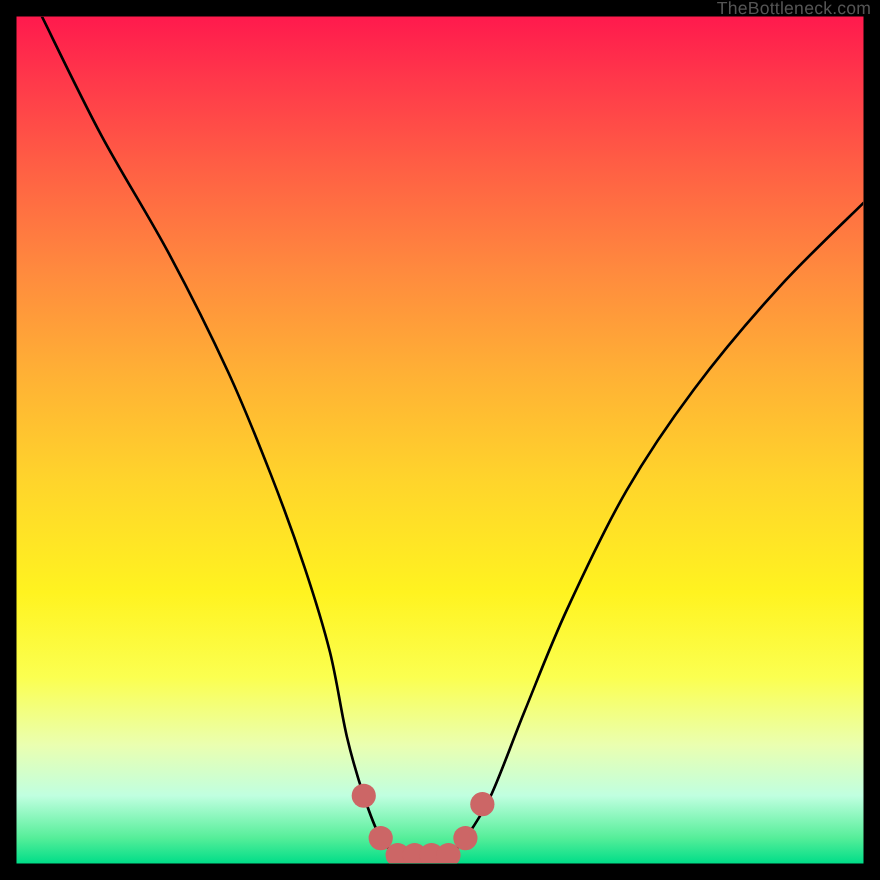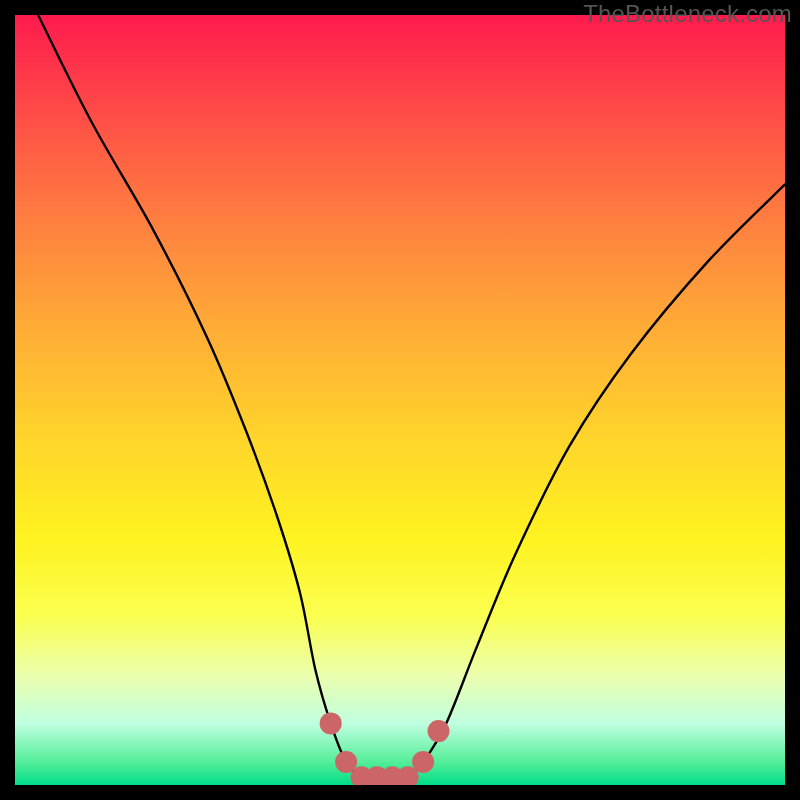--- a/index.html
+++ b/index.html
@@ -31,21 +31,21 @@
       #55ee99 97%,
       #00dd88 100%
     );
     overflow: hidden;
   }
   .watermark {
     position: absolute;
     top: 0px;
     right: 8px;
     font-family: Arial, Helvetica, sans-serif;
-    font-size: 24px;
+    font-size: 16px;
     font-weight: 500;
     color: #555;
     letter-spacing: 0.2px;
     z-index: 10;
   }
   svg.curve {
     position: absolute;
     left: 0;
     top: 0;
     width: 770px;

